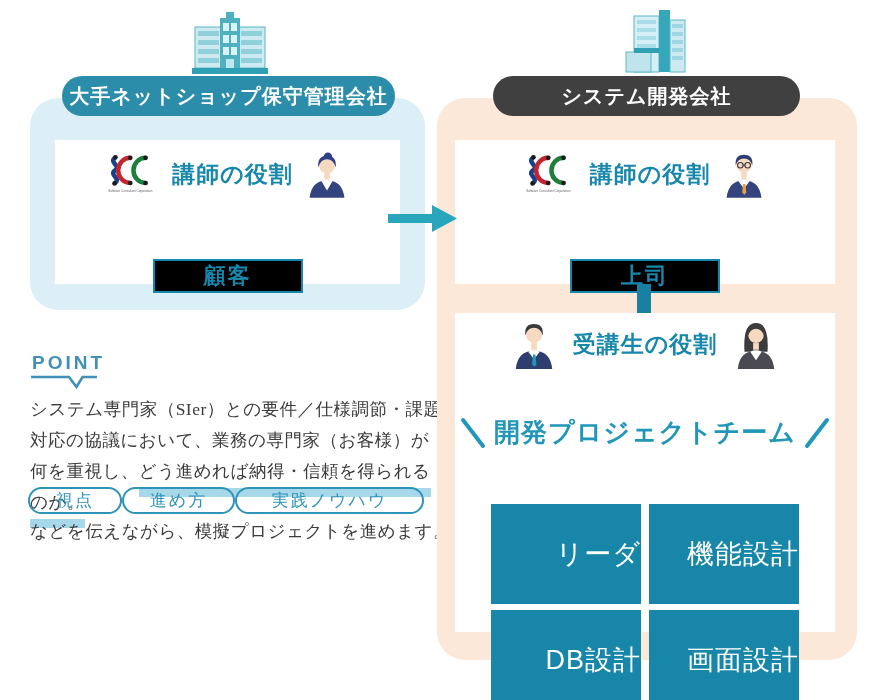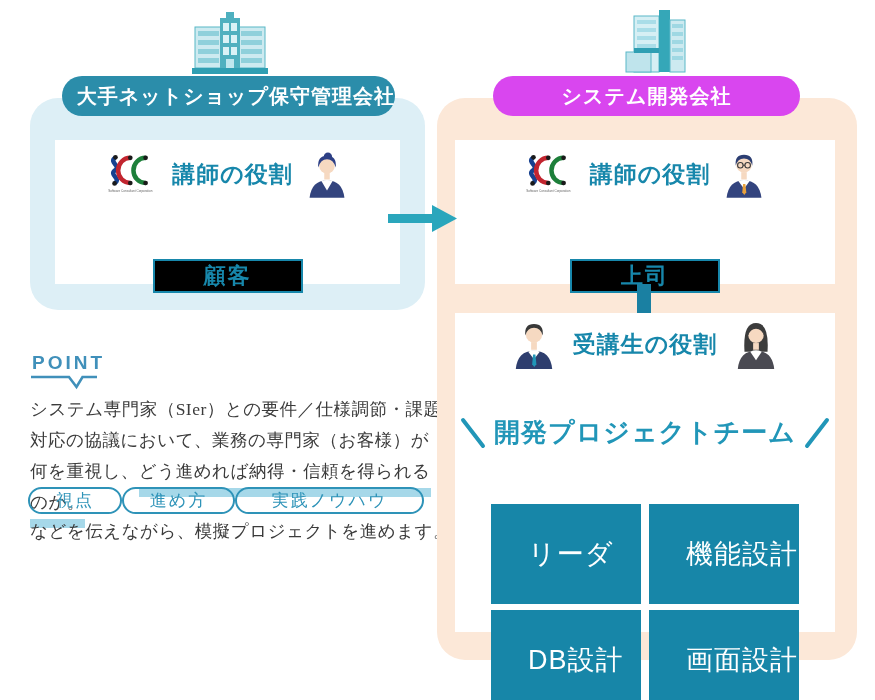--- a/index.html
+++ b/index.html
@@ -6,22 +6,22 @@
   #stage{
     position:relative;width:875px;height:700px;overflow:hidden;
     font-family:"Liberation Sans",sans-serif;background:#ffffff;
   }
   .abs{position:absolute;}
   
   .pill{
     border-radius:22px;display:flex;align-items:center;justify-content:center;
     color:#ffffff;font-size:20px;font-weight:700;letter-spacing:1px;z-index:3;
   }
-  .pill.teal{background:#2b8daa;justify-content:flex-end;}
-  .pill.orange{background:#d946ef;}
+  .pill.teal{background:#2b8daa;}
+  .pill.orange{background:#404040;}
   
   .panel{border-radius:28px;z-index:1;}
   .panel.blue{background:#ddeff6;}
   .panel.peach{background:#fce8d8;}
   .whitebox{background:#ffffff;z-index:2;display:flex;flex-direction:column;align-items:center;gap:44px;}
   
   .role-row{display:flex;align-items:center;gap:12px;margin-top:10px;}
   .role-label{font-size:23px;font-weight:700;color:#1787ab;letter-spacing:1px;}
   .role-value-box{
     width:146px;height:45px;border:2px solid #1787ab;background:#000000;
@@ -29,21 +29,21 @@
     font-size:22px;font-weight:700;color:#1787ab;letter-spacing:2px;margin-top:17px;
   }
   
   .team-row{display:flex;align-items:center;gap:8px;margin-top:2px;}
   .team-label{font-size:26px;font-weight:700;color:#2196b8;letter-spacing:1px;}
   .roles-grid{
     display:grid;grid-template-columns:150px 150px;grid-template-rows:100px 100px;
     gap:6px 8px;margin-top:10px;
   }
   .role-cell{
-    background:#1786a8;color:#ffffff;display:flex;align-items:center;justify-content:flex-start;
+    background:#1786a8;color:#ffffff;display:flex;align-items:center;justify-content:flex-end;
     font-size:27px;font-weight:500;letter-spacing:1px;padding-left:37px;
   }
   .connector{background:#1a80a2;z-index:2;}
   
   .point-heading{font-size:19px;font-weight:700;color:#4090ba;letter-spacing:3px;}
   .point-para{
     width:414px;font-family:"Liberation Serif",serif;font-size:17.5px;color:#3b3b3b;
     line-height:31px;letter-spacing:0.5px;
   }
   .hl{background:linear-gradient(transparent 74%, #a6d8e9 74%);padding-bottom:16px;}

